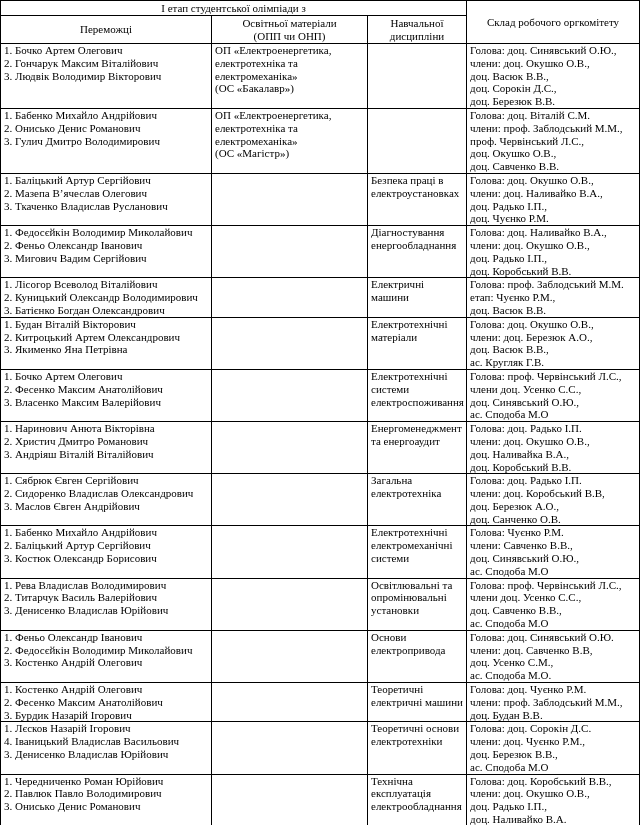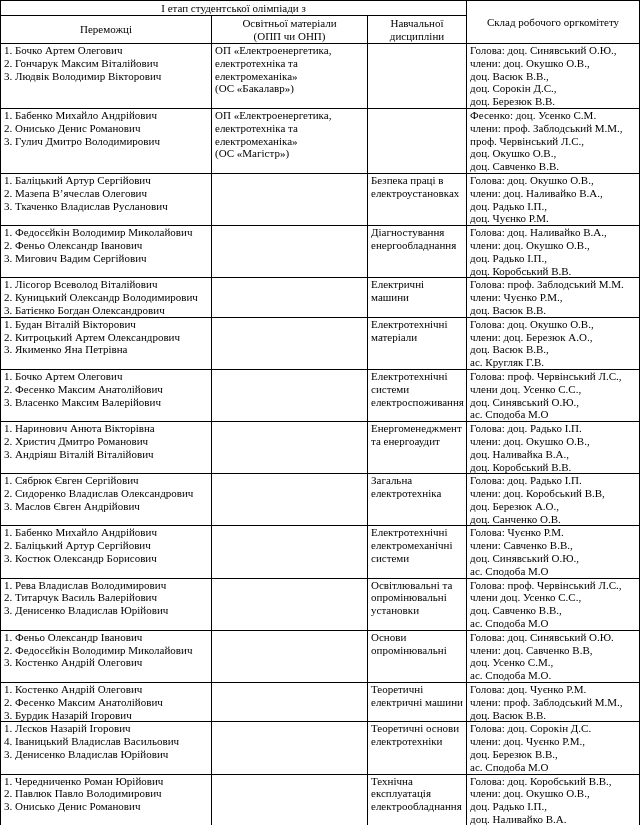--- a/index.html
+++ b/index.html
@@ -88,21 +88,21 @@
   </tr>
         <tr>
     <td>1. Бабенко Михайло Андрійович
 2. Онисько Денис Романович
 3. Гулич Дмитро Володимирович</td>
     <td>ОП «Електроенергетика,
 електротехніка та
 електромеханіка»
 (ОС «Магістр»)</td>
     <td></td>
-    <td>Фесенко: доц. Усенко С.М.
+    <td>Голова: доц. Віталій С.М.
 члени: проф. Заблодський М.М.,
 проф. Червінський Л.С.,
 доц. Окушко О.В.,
 доц. Савченко В.В.</td>
   </tr>
         <tr>
     <td>1. Баліцький Артур Сергійович
 2. Мазепа В’ячеслав Олегович
 3. Ткаченко Владислав Русланович</td>
     <td></td>
@@ -126,21 +126,21 @@
 доц. Коробський В.В.</td>
   </tr>
         <tr>
     <td>1. Лісогор Всеволод Віталійович
 2. Куницький Олександр Володимирович
 3. Батієнко Богдан Олександрович</td>
     <td></td>
     <td>Електричні
 машини</td>
     <td>Голова: проф. Заблодський М.М.
-члени: Чуєнко Р.М.,
+етап: Чуєнко Р.М.,
 доц. Васюк В.В.</td>
   </tr>
         <tr>
     <td>1. Будан Віталій Вікторович
 2. Китроцький Артем Олександрович
 3. Якименко Яна Петрівна</td>
     <td></td>
     <td>Електротехнічні
 матеріали</td>
     <td>Голова: доц. Окушко О.В.,
@@ -210,36 +210,36 @@
 члени доц. Усенко С.С.,
 доц. Савченко В.В.,
 ас. Сподоба М.О</td>
   </tr>
         <tr>
     <td>1. Феньо Олександр Іванович
 2. Федосєйкін Володимир Миколайович
 3. Костенко Андрій Олегович</td>
     <td></td>
     <td>Основи
-опромінювальні</td>
+електропривода</td>
     <td>Голова: доц. Синявський О.Ю.
 члени: доц. Савченко В.В,
 доц. Усенко С.М.,
 ас. Сподоба М.О.</td>
   </tr>
         <tr>
     <td>1. Костенко Андрій Олегович
 2. Фесенко Максим Анатолійович
 3. Бурдик Назарій Ігорович</td>
     <td></td>
     <td>Теоретичні
 електричні машини</td>
     <td>Голова: доц. Чуєнко Р.М.
 члени: проф. Заблодський М.М.,
-доц. Васюк В.В.</td>
+доц. Будан В.В.</td>
   </tr>
         <tr>
     <td>1. Лєсков Назарій Ігорович
 4. Іваницький Владислав Васильович
 3. Денисенко Владислав Юрійович</td>
     <td></td>
     <td>Теоретичні основи
 електротехніки</td>
     <td>Голова: доц. Сорокін Д.С.
 члени: доц. Чуєнко Р.М.,

